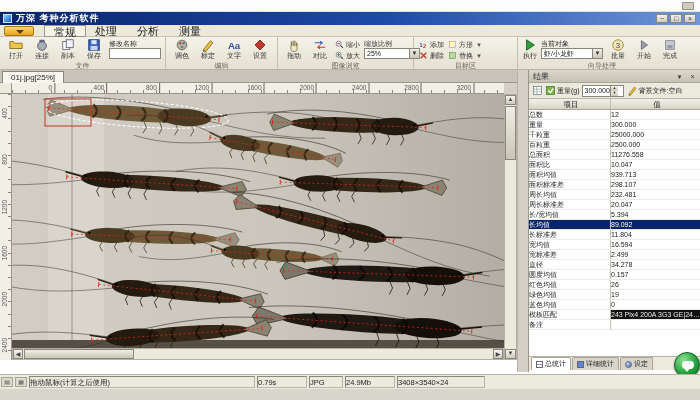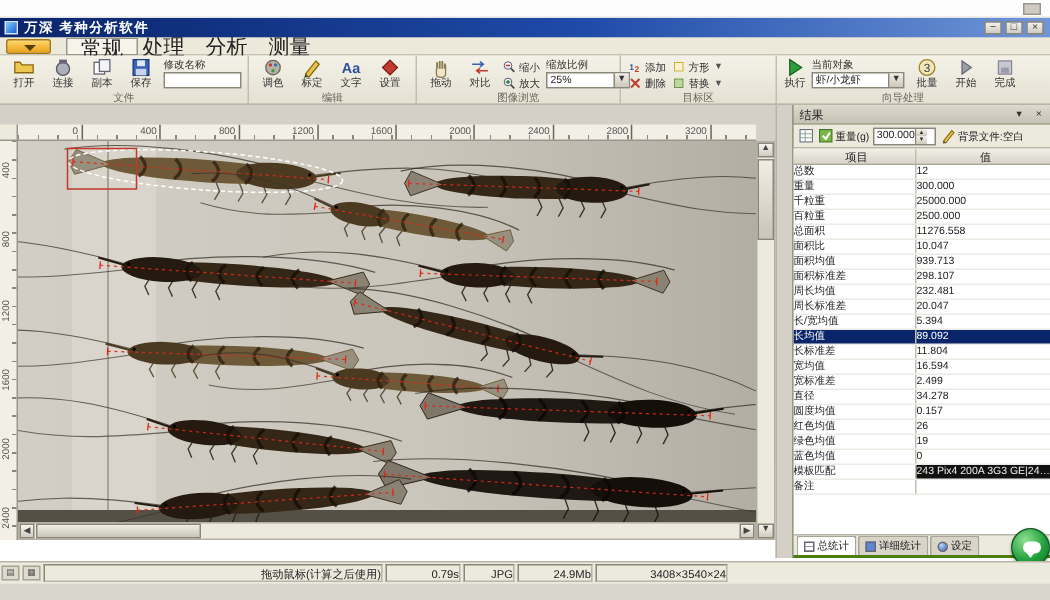--- a/index.html
+++ b/index.html
@@ -14,21 +14,21 @@
   
   #titlebar{left:0;top:12px;width:700px;height:13px;background:linear-gradient(to right,#0a246a,#1e4aa8 55%,#6f96d8);color:#fff;font-size:9px;line-height:13px;}
   #titlebar .t-icon{position:absolute;left:3px;top:2px;width:9px;height:9px;background:linear-gradient(135deg,#7fd0ff,#1c5ccc);border:1px solid #cfe4ff;}
   #titlebar .t-text{position:absolute;left:16px;top:0;white-space:nowrap;font-weight:bold;letter-spacing:1px;}
   .winbtn{position:absolute;top:2px;width:12px;height:9px;background:linear-gradient(#f4f2ec,#cfcbc2);border:1px solid #8a867c;color:#333;font-size:7px;line-height:7px;text-align:center;}
 
   
   #menubar{left:0;top:25px;width:700px;height:12px;background:#ece9da;border-bottom:1px solid #c6c2b4;}
   #appmenu{position:absolute;left:4px;top:1px;width:30px;height:10px;background:linear-gradient(#ffd76e,#e8a21a);border:1px solid #a87810;border-radius:2px;}
   #appmenu::after{content:"";position:absolute;left:11px;top:3px;border-left:4px solid transparent;border-right:4px solid transparent;border-top:4px solid #5a3c06;}
-  .menu-tab{position:absolute;top:0;height:12px;padding:0 9px;font-size:14px;line-height:12px;color:#222;}
+  .menu-tab{position:absolute;top:0;height:12px;padding:0 9px;font-size:11px;line-height:12px;color:#222;}
   .menu-tab.sel{border:1px solid #9a968a;background:#f6f4ea;}
 
   
   #ribbon{left:0;top:37px;width:700px;height:33px;background:linear-gradient(#f4f2e8,#e4e0d2);border-bottom:1px solid #b8b4a6;display:flex;}
   .rgroup{position:relative;height:33px;border-right:1px solid #c2beb0;padding:1px 3px 9px 3px;display:flex;align-items:flex-start;}
   .rgroup .glabel{position:absolute;left:0;bottom:0;width:100%;text-align:center;font-size:7px;color:#6a665a;line-height:9px;}
   .tool{width:26px;text-align:center;cursor:default;}
   .tool svg{display:block;margin:0 auto;width:14px;height:14px;}
   .tool .lbl{display:block;font-size:7px;line-height:8px;color:#333;white-space:nowrap;}
   .stack{display:flex;flex-direction:column;justify-content:flex-start;margin:1px 2px 0 2px;}
@@ -58,21 +58,21 @@
   #canvas-wrap{left:12px;top:94px;width:492px;height:254px;background:#c9c4ba;overflow:hidden;}
   
   .sb{background:#ece9dd;border:1px solid #b4b0a4;}
   .sb-btn{position:absolute;background:linear-gradient(#f6f4ec,#cfcbc0);border:1px solid #8a867c;color:#444;font-size:6px;text-align:center;}
   .sb-thumb{position:absolute;background:linear-gradient(#f0eee4,#c9c5b8);border:1px solid #8a867c;}
   #vscroll{left:504px;top:94px;width:13px;height:266px;}
   #hscroll{left:12px;top:348px;width:492px;height:12px;}
   #splitter{left:517px;top:70px;width:11px;height:302px;background:#d4d0c8;border-left:1px solid #b8b4a8;}
 
   
-  #panel{left:528px;top:70px;width:172px;height:302px;background:#4d7c0f;border-left:1px solid #9a968c;}
+  #panel{left:528px;top:70px;width:172px;height:302px;background:#ffffff;border-left:1px solid #9a968c;}
   #panel-header{position:absolute;left:0;top:0;width:100%;height:13px;background:linear-gradient(#dcd9cd,#c6c2b4);border-bottom:1px solid #a8a496;font-size:8px;line-height:13px;padding-left:4px;color:#222;}
   #panel-header .hbtns{position:absolute;right:2px;top:1px;display:flex;gap:2px;}
   #panel-header .hbtns span{width:11px;height:10px;font-size:7px;line-height:10px;text-align:center;color:#333;border:1px solid transparent;}
   #panel-toolbar{position:absolute;left:0;top:13px;width:100%;height:16px;background:#ece9dd;border-bottom:1px solid #b8b4a8;display:flex;align-items:center;padding:0 2px;font-size:7px;color:#222;white-space:nowrap;}
   #panel-toolbar svg{width:11px;height:11px;margin:0 1px;}
   #spinner{display:flex;width:42px;height:12px;background:#fff;border:1px solid #8a867a;font-size:7px;line-height:10px;padding-left:2px;margin:0 2px;}
   #spinner .sp{width:8px;display:flex;flex-direction:column;border-left:1px solid #8a867a;}
   #spinner .sp i{flex:1;background:linear-gradient(#f4f2ea,#ccc8ba);font-size:4px;line-height:4px;text-align:center;font-style:normal;color:#333;}
   #grid{position:absolute;left:0;top:29px;width:100%;bottom:16px;background:#fff;overflow:hidden;}
   .gh{display:flex;height:11px;background:linear-gradient(#f2f0e8,#d8d4c8);border-bottom:1px solid #a8a496;font-size:7.5px;line-height:11px;color:#222;text-align:center;}
@@ -93,21 +93,21 @@
   .ticon.globe{border-radius:50%;background:radial-gradient(circle at 30% 30%,#bcd4ff,#3a62b8);}
 
   
   #helpbtn{left:674px;top:352px;width:26px;height:26px;border-radius:50%;background:radial-gradient(circle at 35% 30%,#8fe08f,#1d9e3a 60%,#117426);border:1px solid #0c5c1e;box-shadow:0 1px 2px rgba(0,0,0,.4);}
   #helpbtn::after{content:"";position:absolute;left:7px;top:8px;width:12px;height:8px;border-radius:4px;background:#fff;}
   #helpbtn::before{content:"";position:absolute;left:9px;top:15px;border-left:3px solid transparent;border-right:3px solid transparent;border-top:4px solid #fff;}
 
   
   #statusbar{left:0;top:374px;width:700px;height:15px;background:#ece9dd;border-top:1px solid #b8b4a8;display:flex;align-items:stretch;font-size:7.5px;color:#222;}
   .st-ic{width:12px;margin:2px 1px;background:#dedacd;border:1px solid #a8a496;font-size:6px;line-height:9px;text-align:center;color:#555;}
-  .st-cell{border:1px solid #b8b4a8;border-top-color:#8a867c;border-left-color:#8a867c;margin:1px 1px;line-height:11px;text-align:right;white-space:nowrap;overflow:hidden;background:#ece9dd;}
+  .st-cell{border:1px solid #b8b4a8;border-top-color:#8a867c;border-left-color:#8a867c;margin:1px 1px;line-height:11px;text-align:left;white-space:nowrap;overflow:hidden;background:#ece9dd;}
   #bottom-strip{left:0;top:389px;width:700px;height:11px;background:#d8d5cc;}
 </style>
 </head>
 <body>
 
 <div id="app">
 
   <div id="top-strip" class="abs">
     <div id="outer-btn" class="abs"></div>
   </div>
@@ -313,20 +313,23 @@
               <rect x="3" y="3" width="10" height="10" fill="#c6cace" stroke="#889"></rect>
               <rect x="5" y="8" width="6" height="4" fill="#99a"></rect>
             </svg>
             <span class="lbl">完成</span>
           </div>
         </div>
       <div class="glabel">向导处理</div>
     </div>
   </div>
 
+  <div id="docrow" class="abs">
+    <div id="doctab">01j.jpg[25%]</div>
+  </div>
 
   <div id="ruler-corner" class="abs"></div>
   <div id="hruler" class="abs">
       <span class="hlab" style="left: 43px;">0</span>
       <span class="hlab" style="left: 95.4px;">400</span>
       <span class="hlab" style="left: 147.8px;">800</span>
       <span class="hlab" style="left: 200.2px;">1200</span>
       <span class="hlab" style="left: 252.6px;">1600</span>
       <span class="hlab" style="left: 305px;">2000</span>
       <span class="hlab" style="left: 357.4px;">2400</span>

